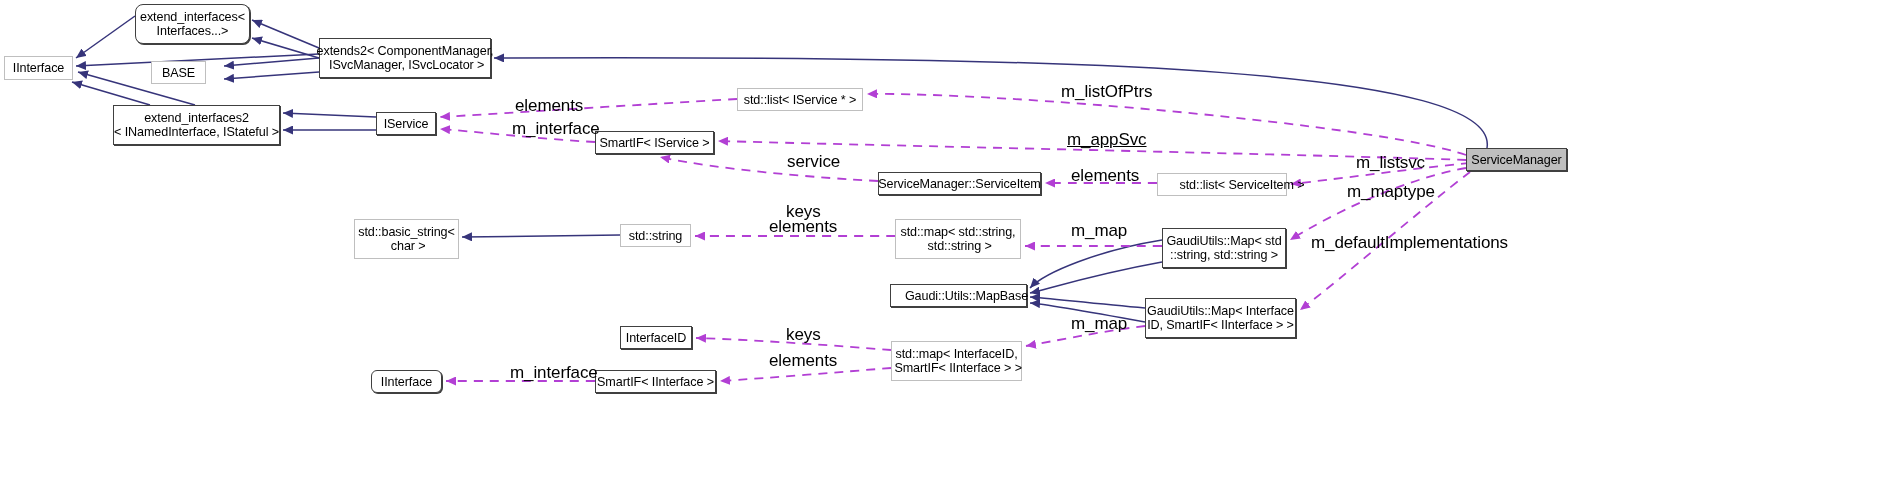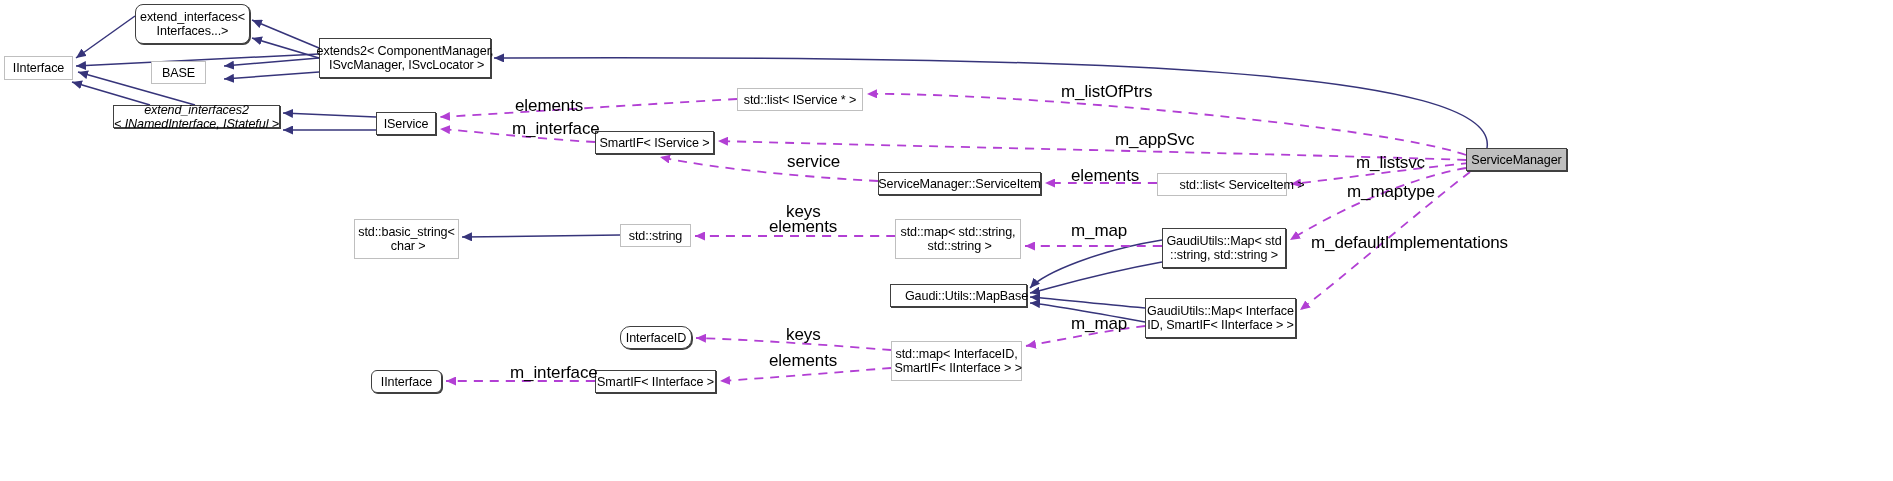--- a/index.html
+++ b/index.html
@@ -112,50 +112,50 @@
     </g>
   </svg>
 
   <div id="nodes">
       <div class="node plain" style="left: 4px; top: 56px; width: 69px; height: 24px;">IInterface</div>
       <div class="node solid" style="left: 135px; top: 4px; width: 115px; height: 40px; border-radius: 8px;">extend_interfaces&lt;
 Interfaces...&gt;</div>
       <div class="node plain" style="left: 151px; top: 61px; width: 55px; height: 23px;">BASE</div>
       <div class="node solid" style="left: 319px; top: 38px; width: 172px; height: 40px;">extends2&lt; ComponentManager,
  ISvcManager, ISvcLocator &gt;</div>
-      <div class="node solid" style="left: 113px; top: 105px; width: 167px; height: 23px; font-style: italic;">extend_interfaces2
+      <div class="node solid" style="left: 113px; top: 105px; width: 167px; height: 40px;">extend_interfaces2
 &lt; INamedInterface, IStateful &gt;</div>
       <div class="node solid" style="left: 376px; top: 112px; width: 60px; height: 23px;">IService</div>
       <div class="node solid" style="left: 595px; top: 131px; width: 119px; height: 23px;">SmartIF&lt; IService &gt;</div>
       <div class="node plain" style="left: 737px; top: 88px; width: 126px; height: 23px;">std::list&lt; IService * &gt;</div>
       <div class="node solid" style="left: 878px; top: 172px; width: 163px; height: 23px;">ServiceManager::ServiceItem</div>
       <div class="node plain" style="left: 1157px; top: 173px; width: 130px; height: 23px; padding-left: 40px;">std::list&lt; ServiceItem &gt;</div>
       <div class="node plain" style="left: 354px; top: 219px; width: 105px; height: 40px;">std::basic_string&lt;
  char &gt;</div>
       <div class="node plain" style="left: 620px; top: 224px; width: 71px; height: 23px;">std::string</div>
       <div class="node plain" style="left: 895px; top: 219px; width: 126px; height: 40px;">std::map&lt; std::string,
  std::string &gt;</div>
       <div class="node solid" style="left: 1162px; top: 228px; width: 124px; height: 40px;">GaudiUtils::Map&lt; std
 ::string, std::string &gt;</div>
       <div class="node solid" style="left: 890px; top: 284px; width: 137px; height: 23px; padding-left: 16px;">Gaudi::Utils::MapBase</div>
       <div class="node solid" style="left: 1145px; top: 298px; width: 151px; height: 40px;">GaudiUtils::Map&lt; Interface
 ID, SmartIF&lt; IInterface &gt; &gt;</div>
-      <div class="node solid" style="left: 620px; top: 326px; width: 72px; height: 23px; border-radius: 10px;">InterfaceID</div>
+      <div class="node solid" style="left: 620px; top: 326px; width: 72px; height: 23px;">InterfaceID</div>
       <div class="node plain" style="left: 891px; top: 341px; width: 131px; height: 40px;">std::map&lt; InterfaceID,
  SmartIF&lt; IInterface &gt; &gt;</div>
       <div class="node solid" style="left: 371px; top: 370px; width: 71px; height: 23px; border-radius: 6px;">IInterface</div>
       <div class="node solid" style="left: 595px; top: 370px; width: 121px; height: 23px;">SmartIF&lt; IInterface &gt;</div>
       <div class="node current" style="left: 1466px; top: 148px; width: 101px; height: 23px;">ServiceManager</div>
     </div>
   <div id="labels">
       <div class="edge-label" style="left: 515px; top: 99px;">elements</div>
       <div class="edge-label" style="left: 512px; top: 122px;">m_interface</div>
       <div class="edge-label" style="left: 779px; top: 155px; margin-left: 8px;">service</div>
       <div class="edge-label" style="left: 1061px; top: 85px;">m_listOfPtrs</div>
-      <div class="edge-label" style="left: 1115px; top: 133px;">m_appSvc</div>
+      <div class="edge-label" style="left: 1067px; top: 133px; text-decoration: underline;">m_appSvc</div>
       <div class="edge-label" style="left: 1071px; top: 169px;">elements</div>
       <div class="edge-label" style="left: 1356px; top: 156px;">m_listsvc</div>
       <div class="edge-label" style="left: 1347px; top: 185px;">m_maptype</div>
       <div class="edge-label" style="left: 786px; top: 205px;">keys</div>
       <div class="edge-label" style="left: 769px; top: 220px;">elements</div>
       <div class="edge-label" style="left: 1071px; top: 224px;">m_map</div>
       <div class="edge-label" style="left: 1311px; top: 236px;">m_defaultImplementations</div>
       <div class="edge-label" style="left: 1071px; top: 317px;">m_map</div>
       <div class="edge-label" style="left: 786px; top: 328px;">keys</div>
       <div class="edge-label" style="left: 769px; top: 354px;">elements</div>

